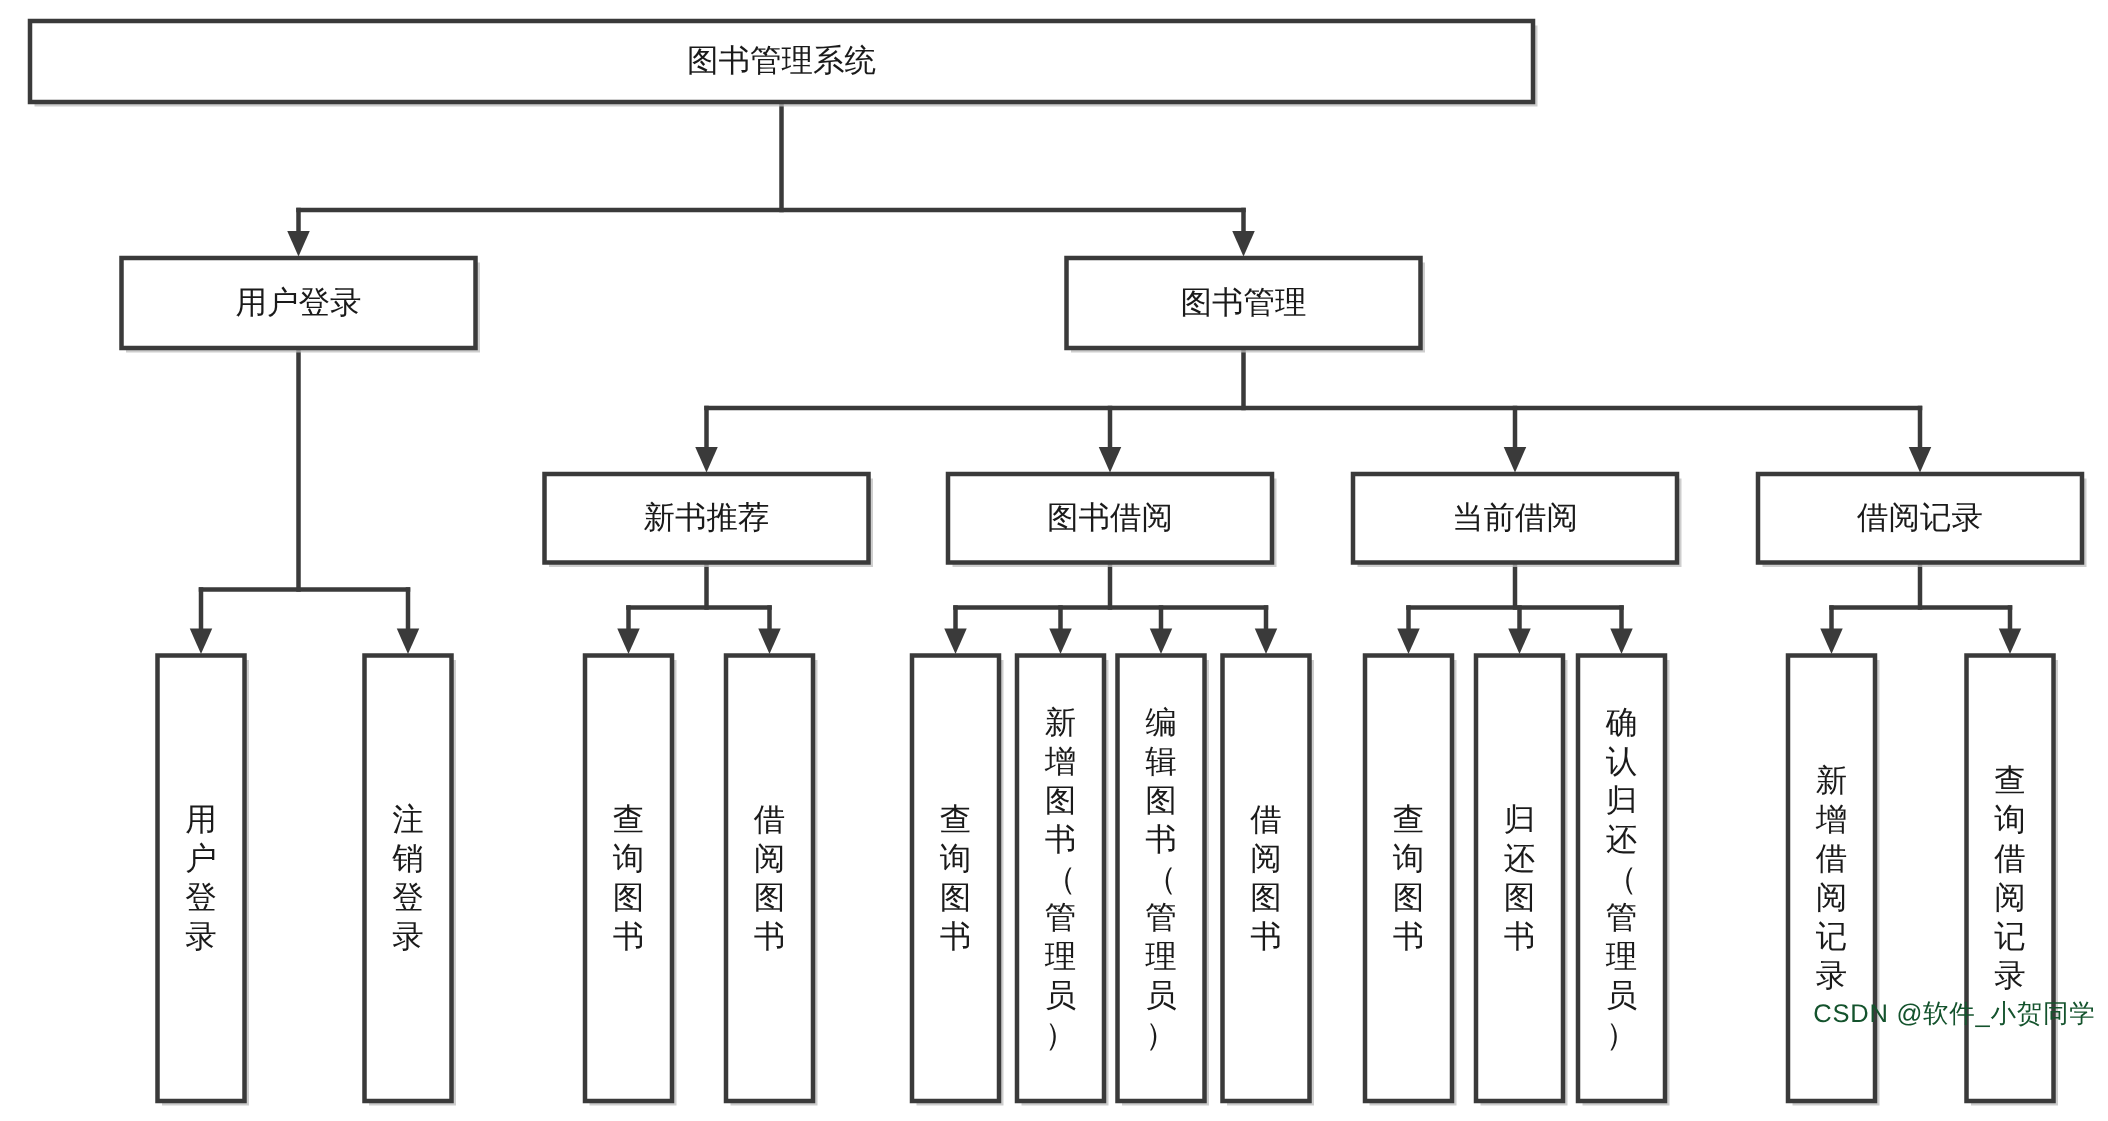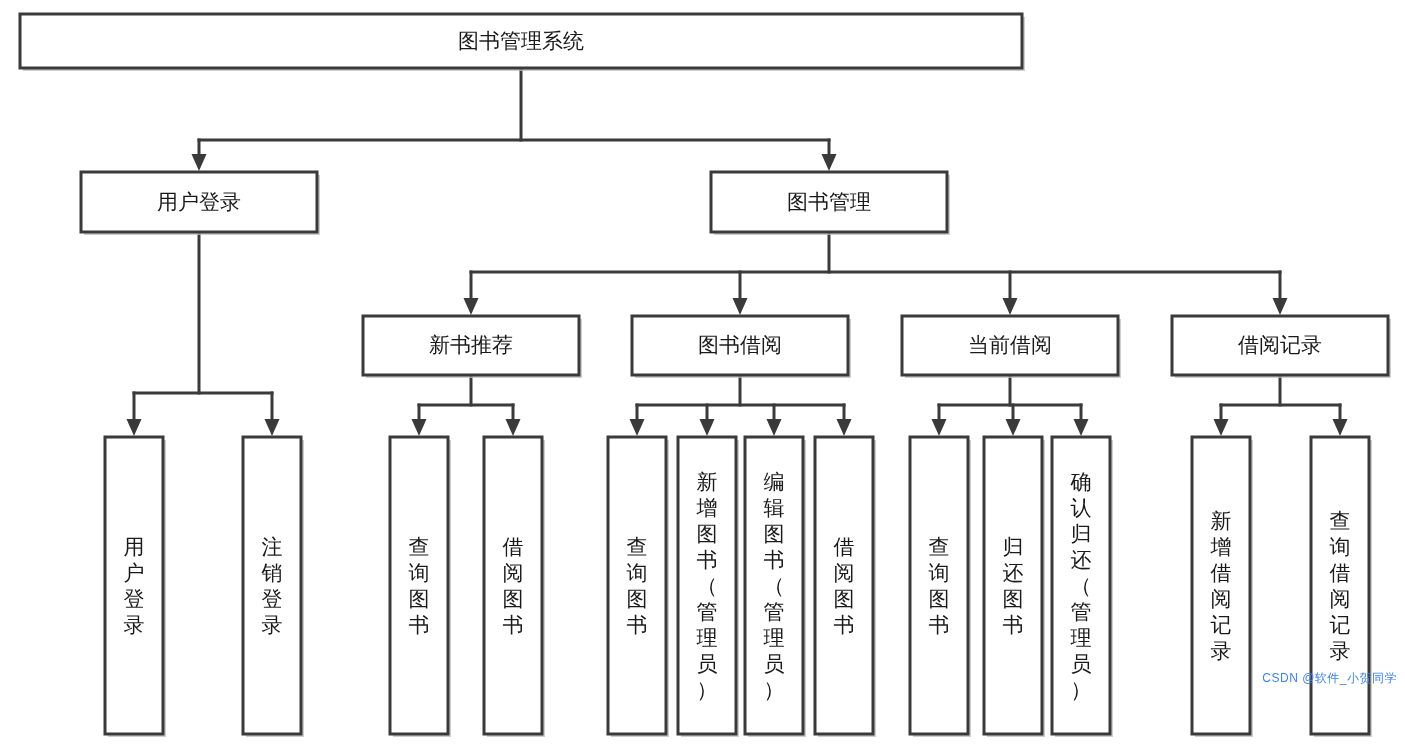--- a/index.html
+++ b/index.html
@@ -57,22 +57,22 @@
     font-family: "Liberation Sans", "DejaVu Sans", sans-serif;
     font-size: 21px;
     fill: #1a1a1a;
     text-anchor: middle;
   }
   .watermark-text {
     position: absolute;
     right: 8px;
     bottom: 6px;
     font-family: "Liberation Sans", "DejaVu Sans", sans-serif;
-    font-size: 12px;
-    color: #3b82f6;
+    font-size: 17px;
+    color: #14532d;
     white-space: nowrap;
     letter-spacing: 0.5px;
     pointer-events: none;
   }
 </style>
 </head>
 <body>
 
 <div id="diagram-root">
   <svg class="diagram-canvas" id="diagram-canvas" viewBox="0 0 1405 747">

